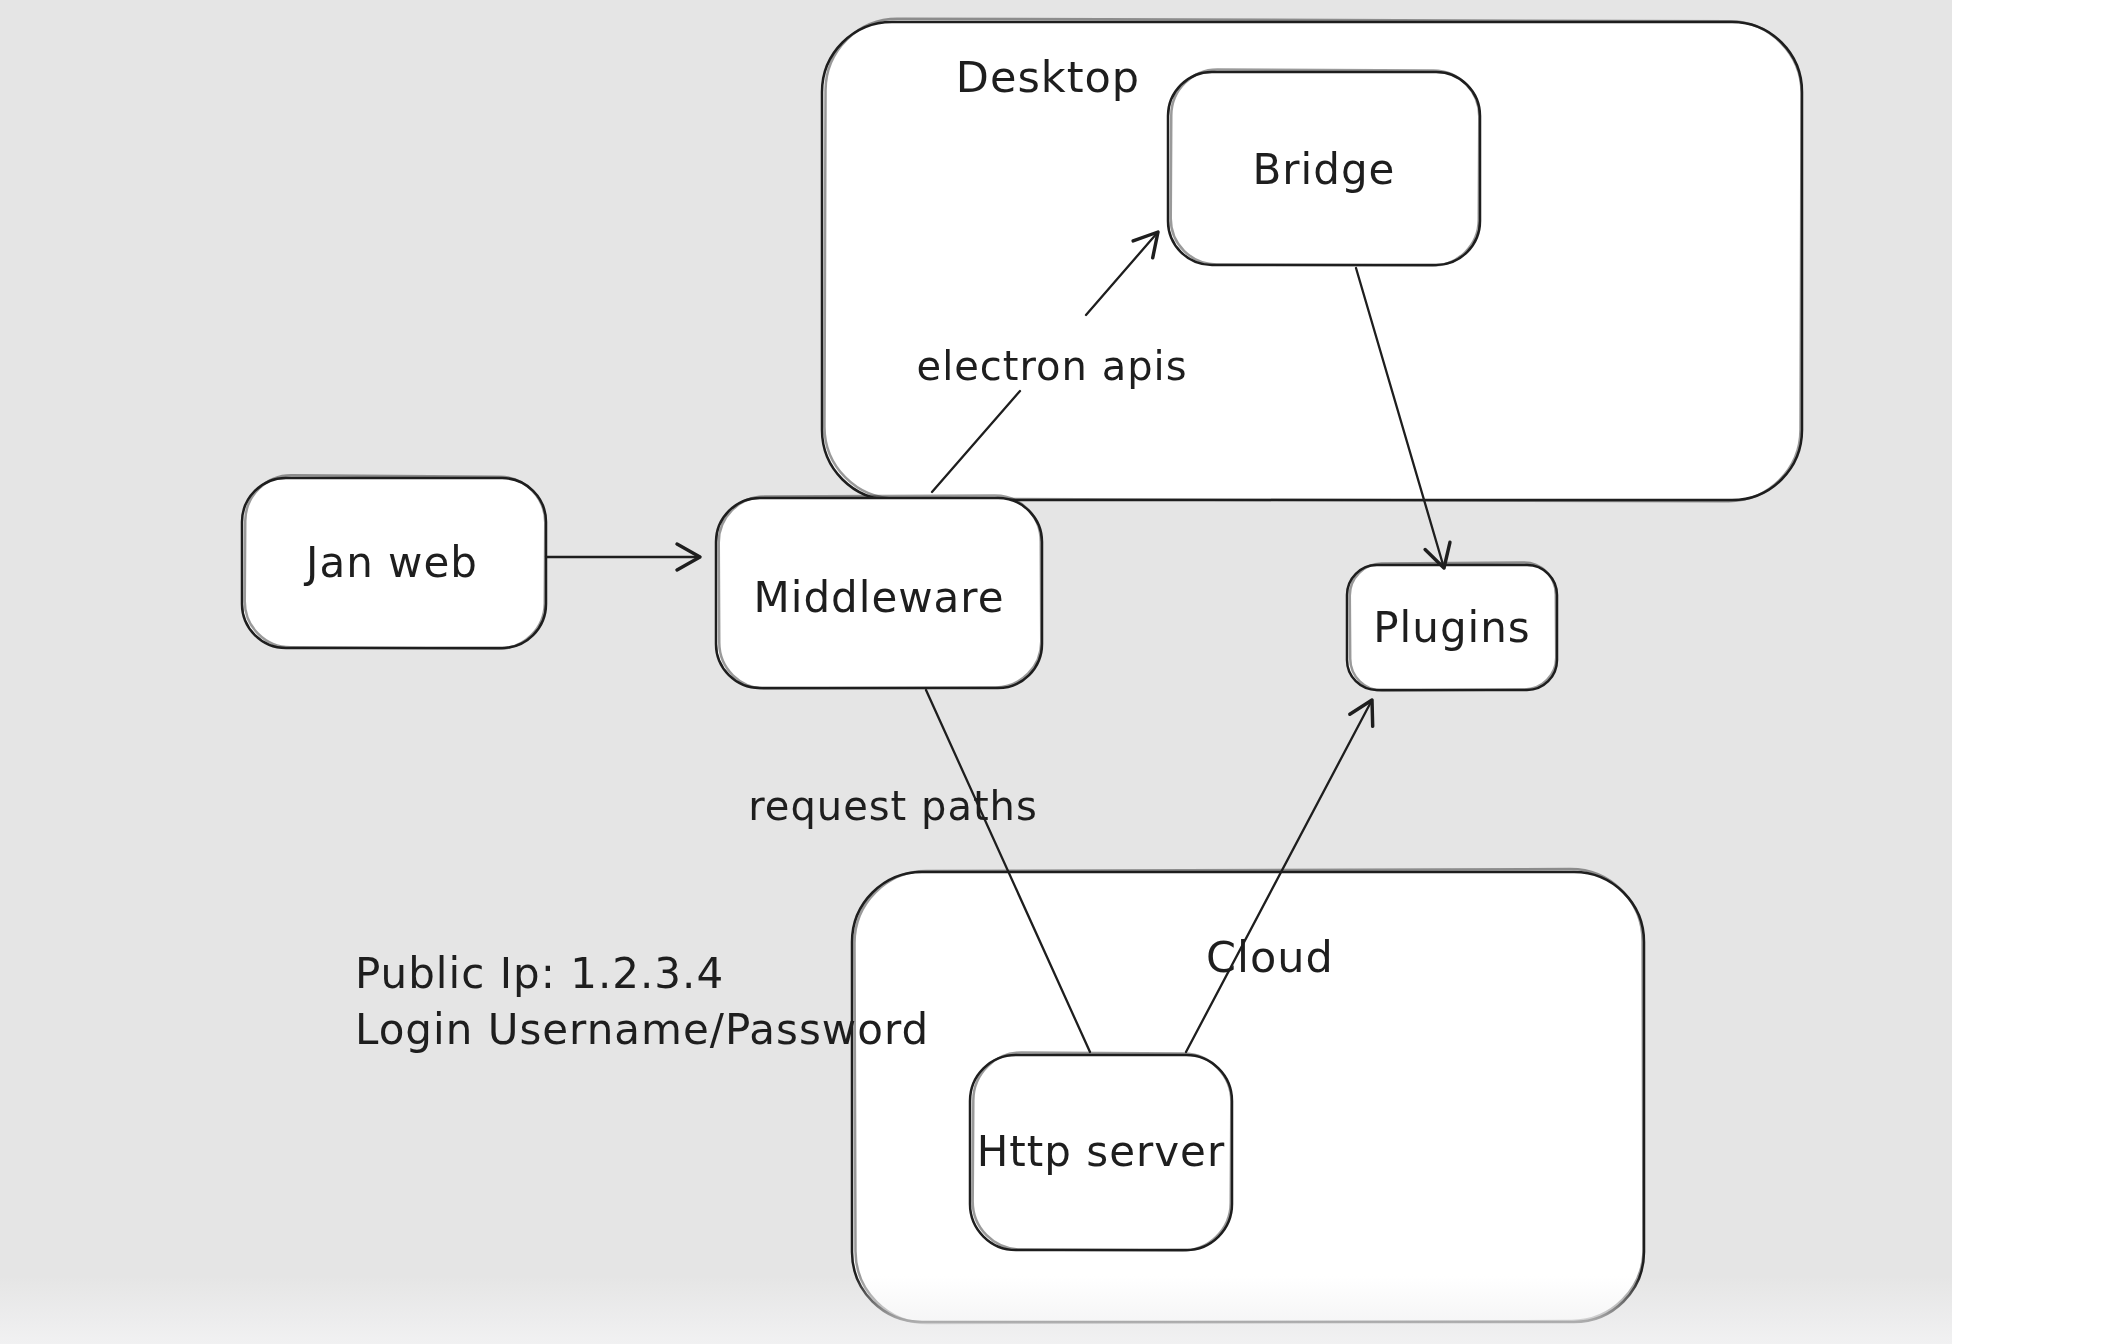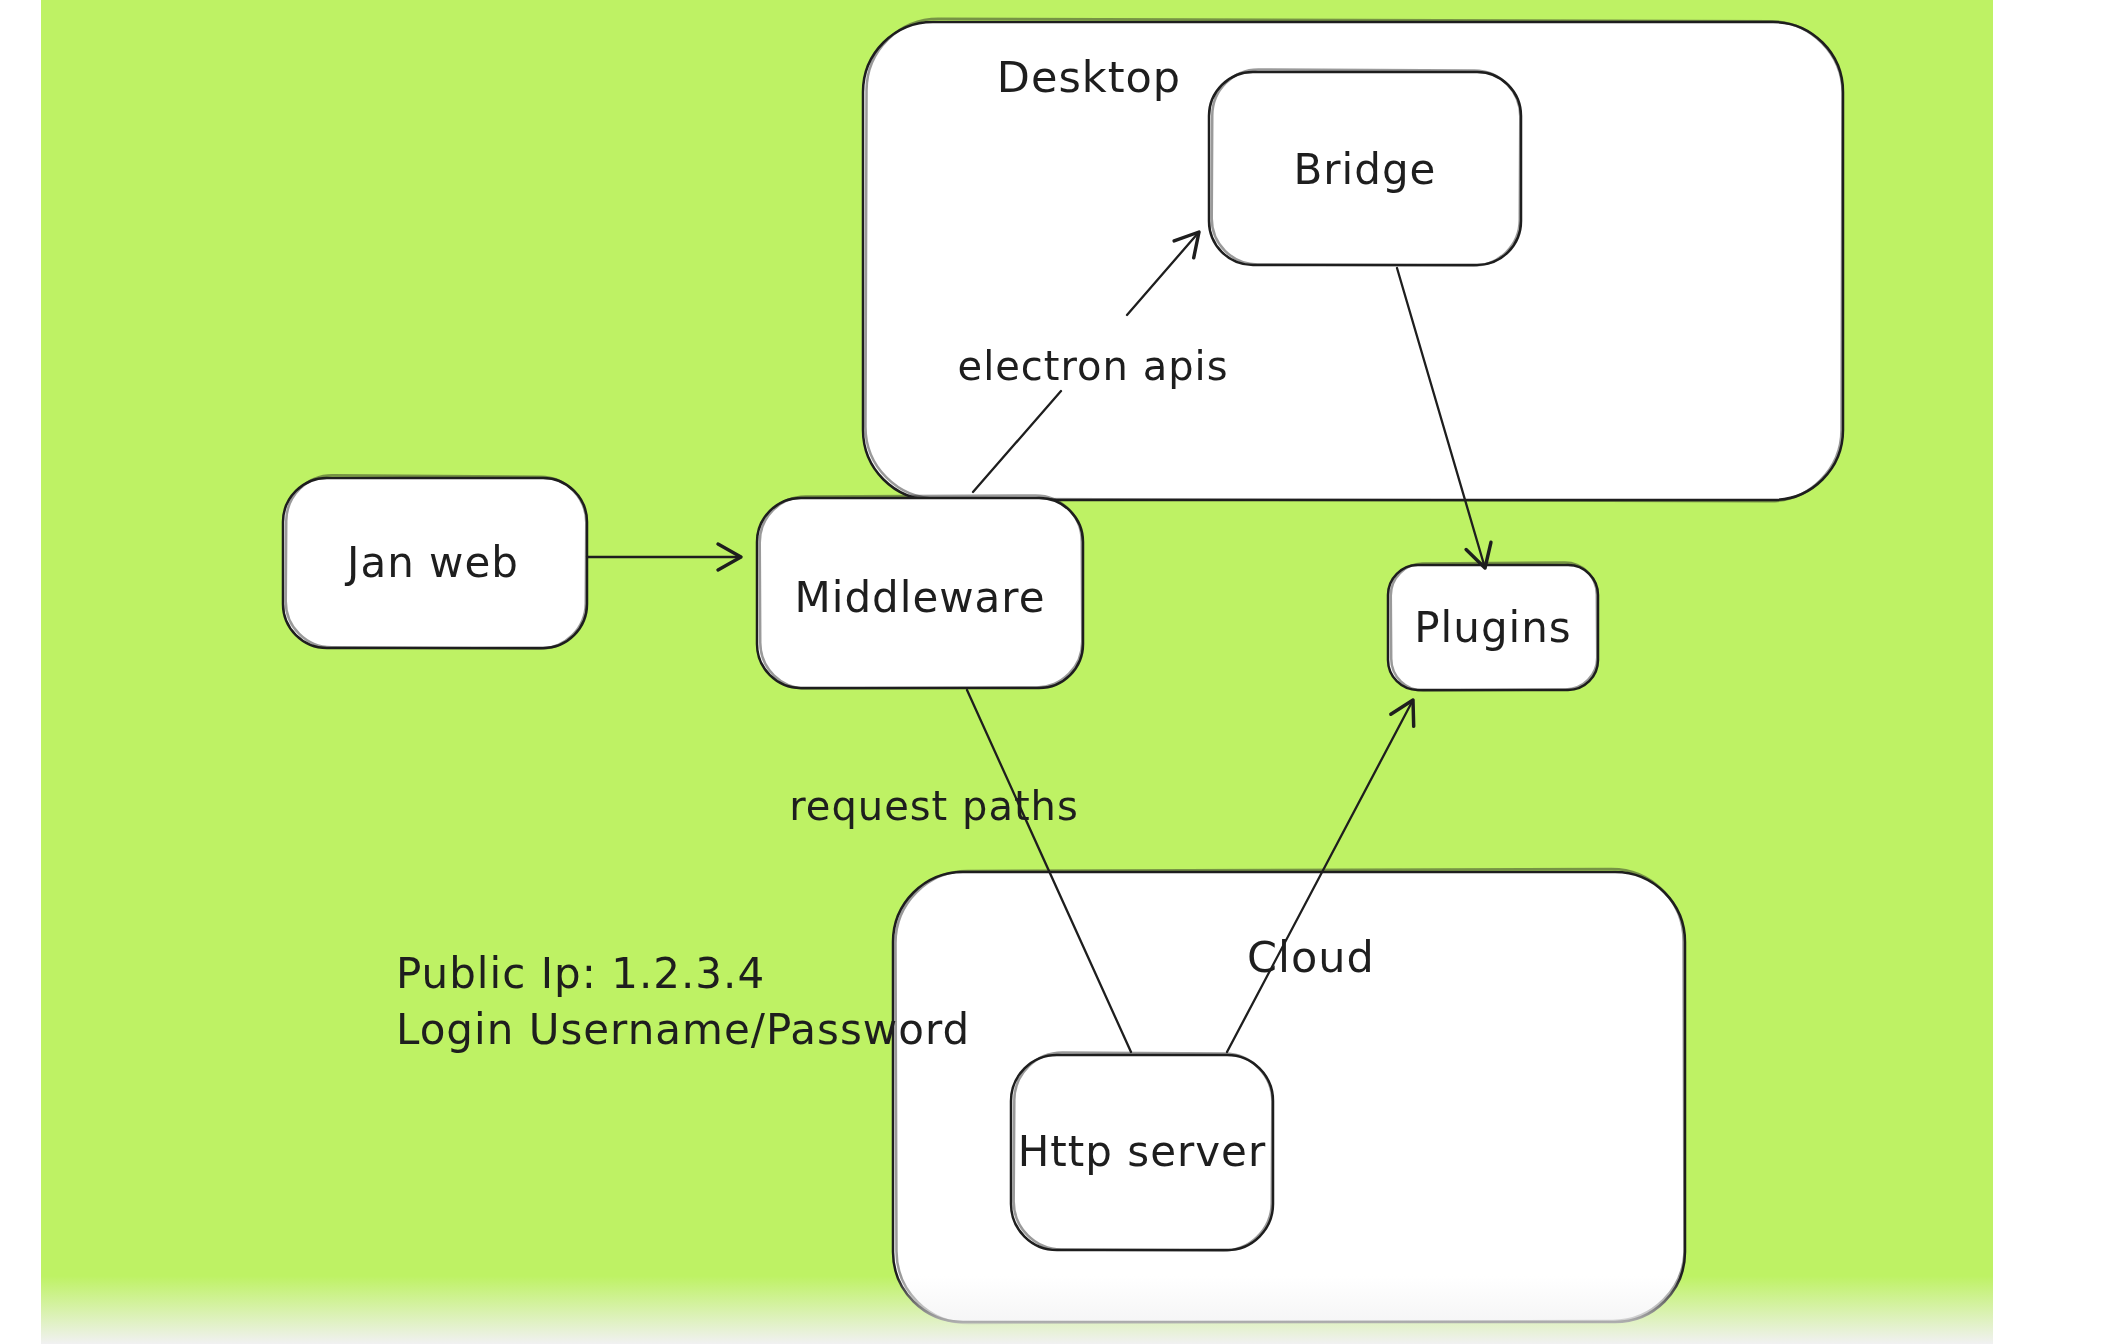--- a/index.html
+++ b/index.html
@@ -5,23 +5,22 @@
   html, body {
     margin: 0;
     padding: 0;
     background: #ffffff;
     font-family: "DejaVu Sans", "Liberation Sans", sans-serif;
   }
   .canvas {
     position: relative;
     width: 1952px;
     height: 1344px;
-    background: #bef264;
+    background: #e5e5e5;
     overflow: hidden;
-    margin-left: 41px;
   }
   .diagram-svg {
     position: absolute;
     inset: 0;
   }
   .bottom-fade {
     position: absolute;
     left: 0;
     right: 0;
     bottom: 0;

